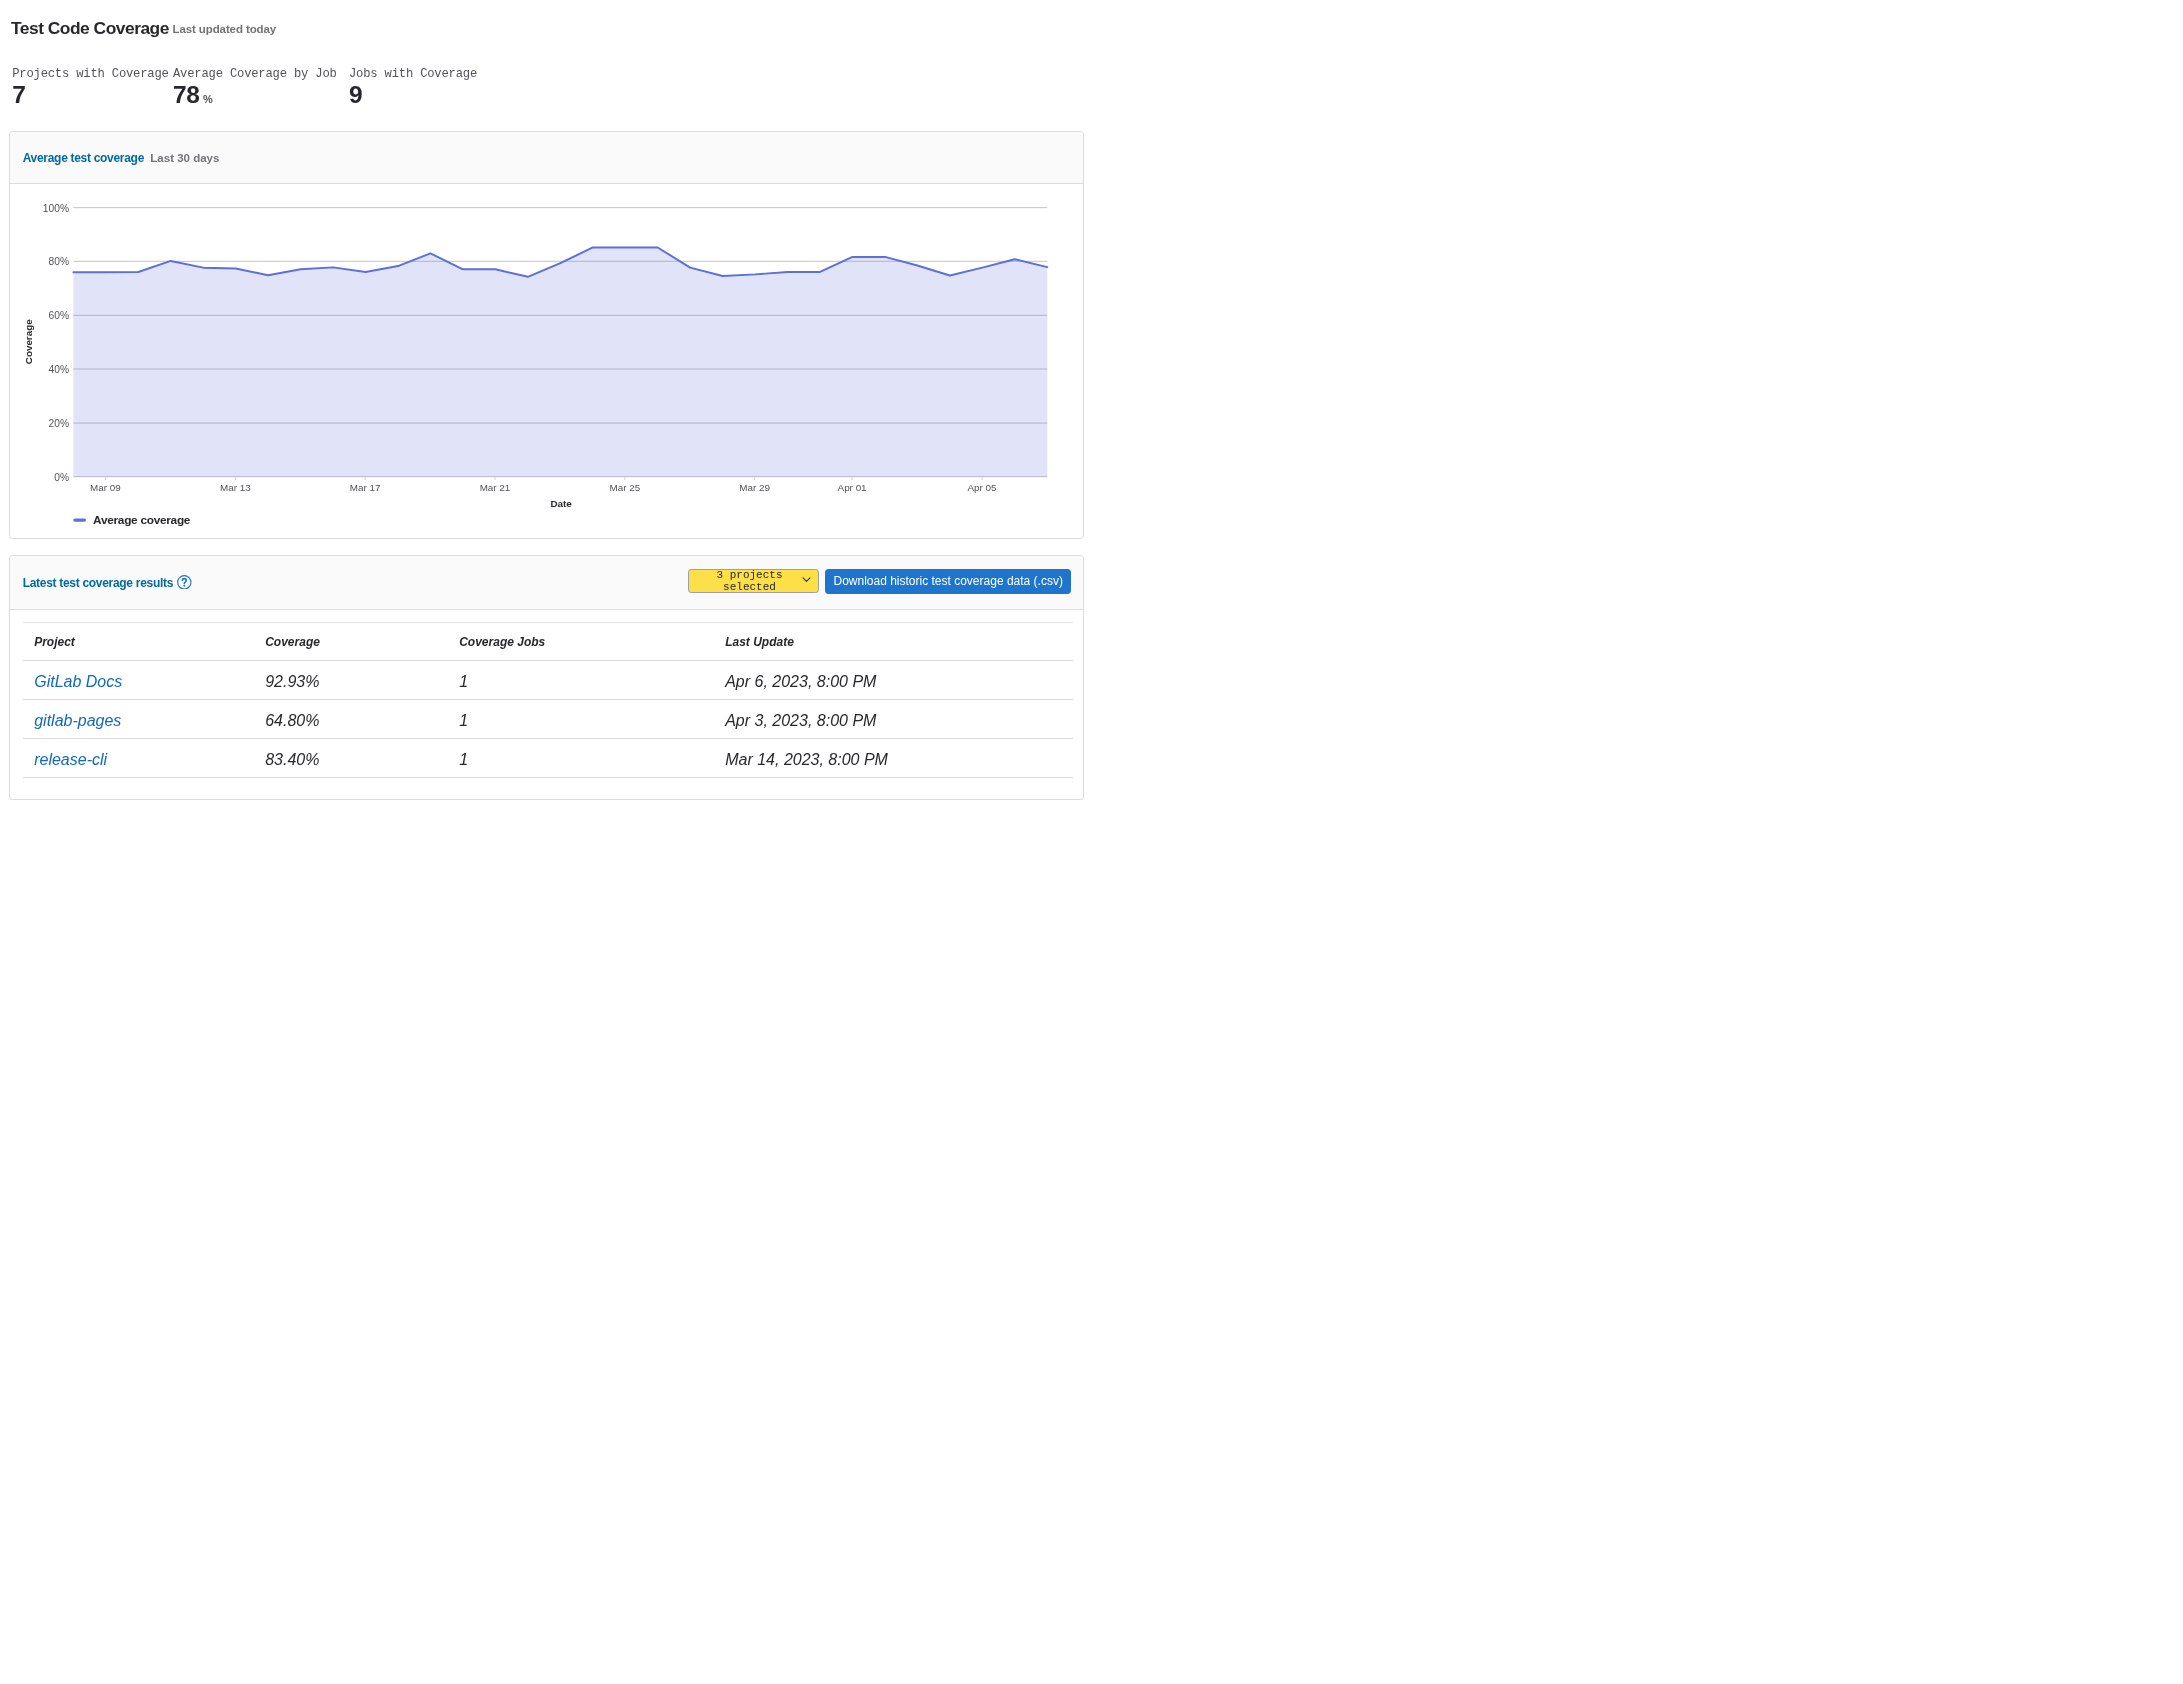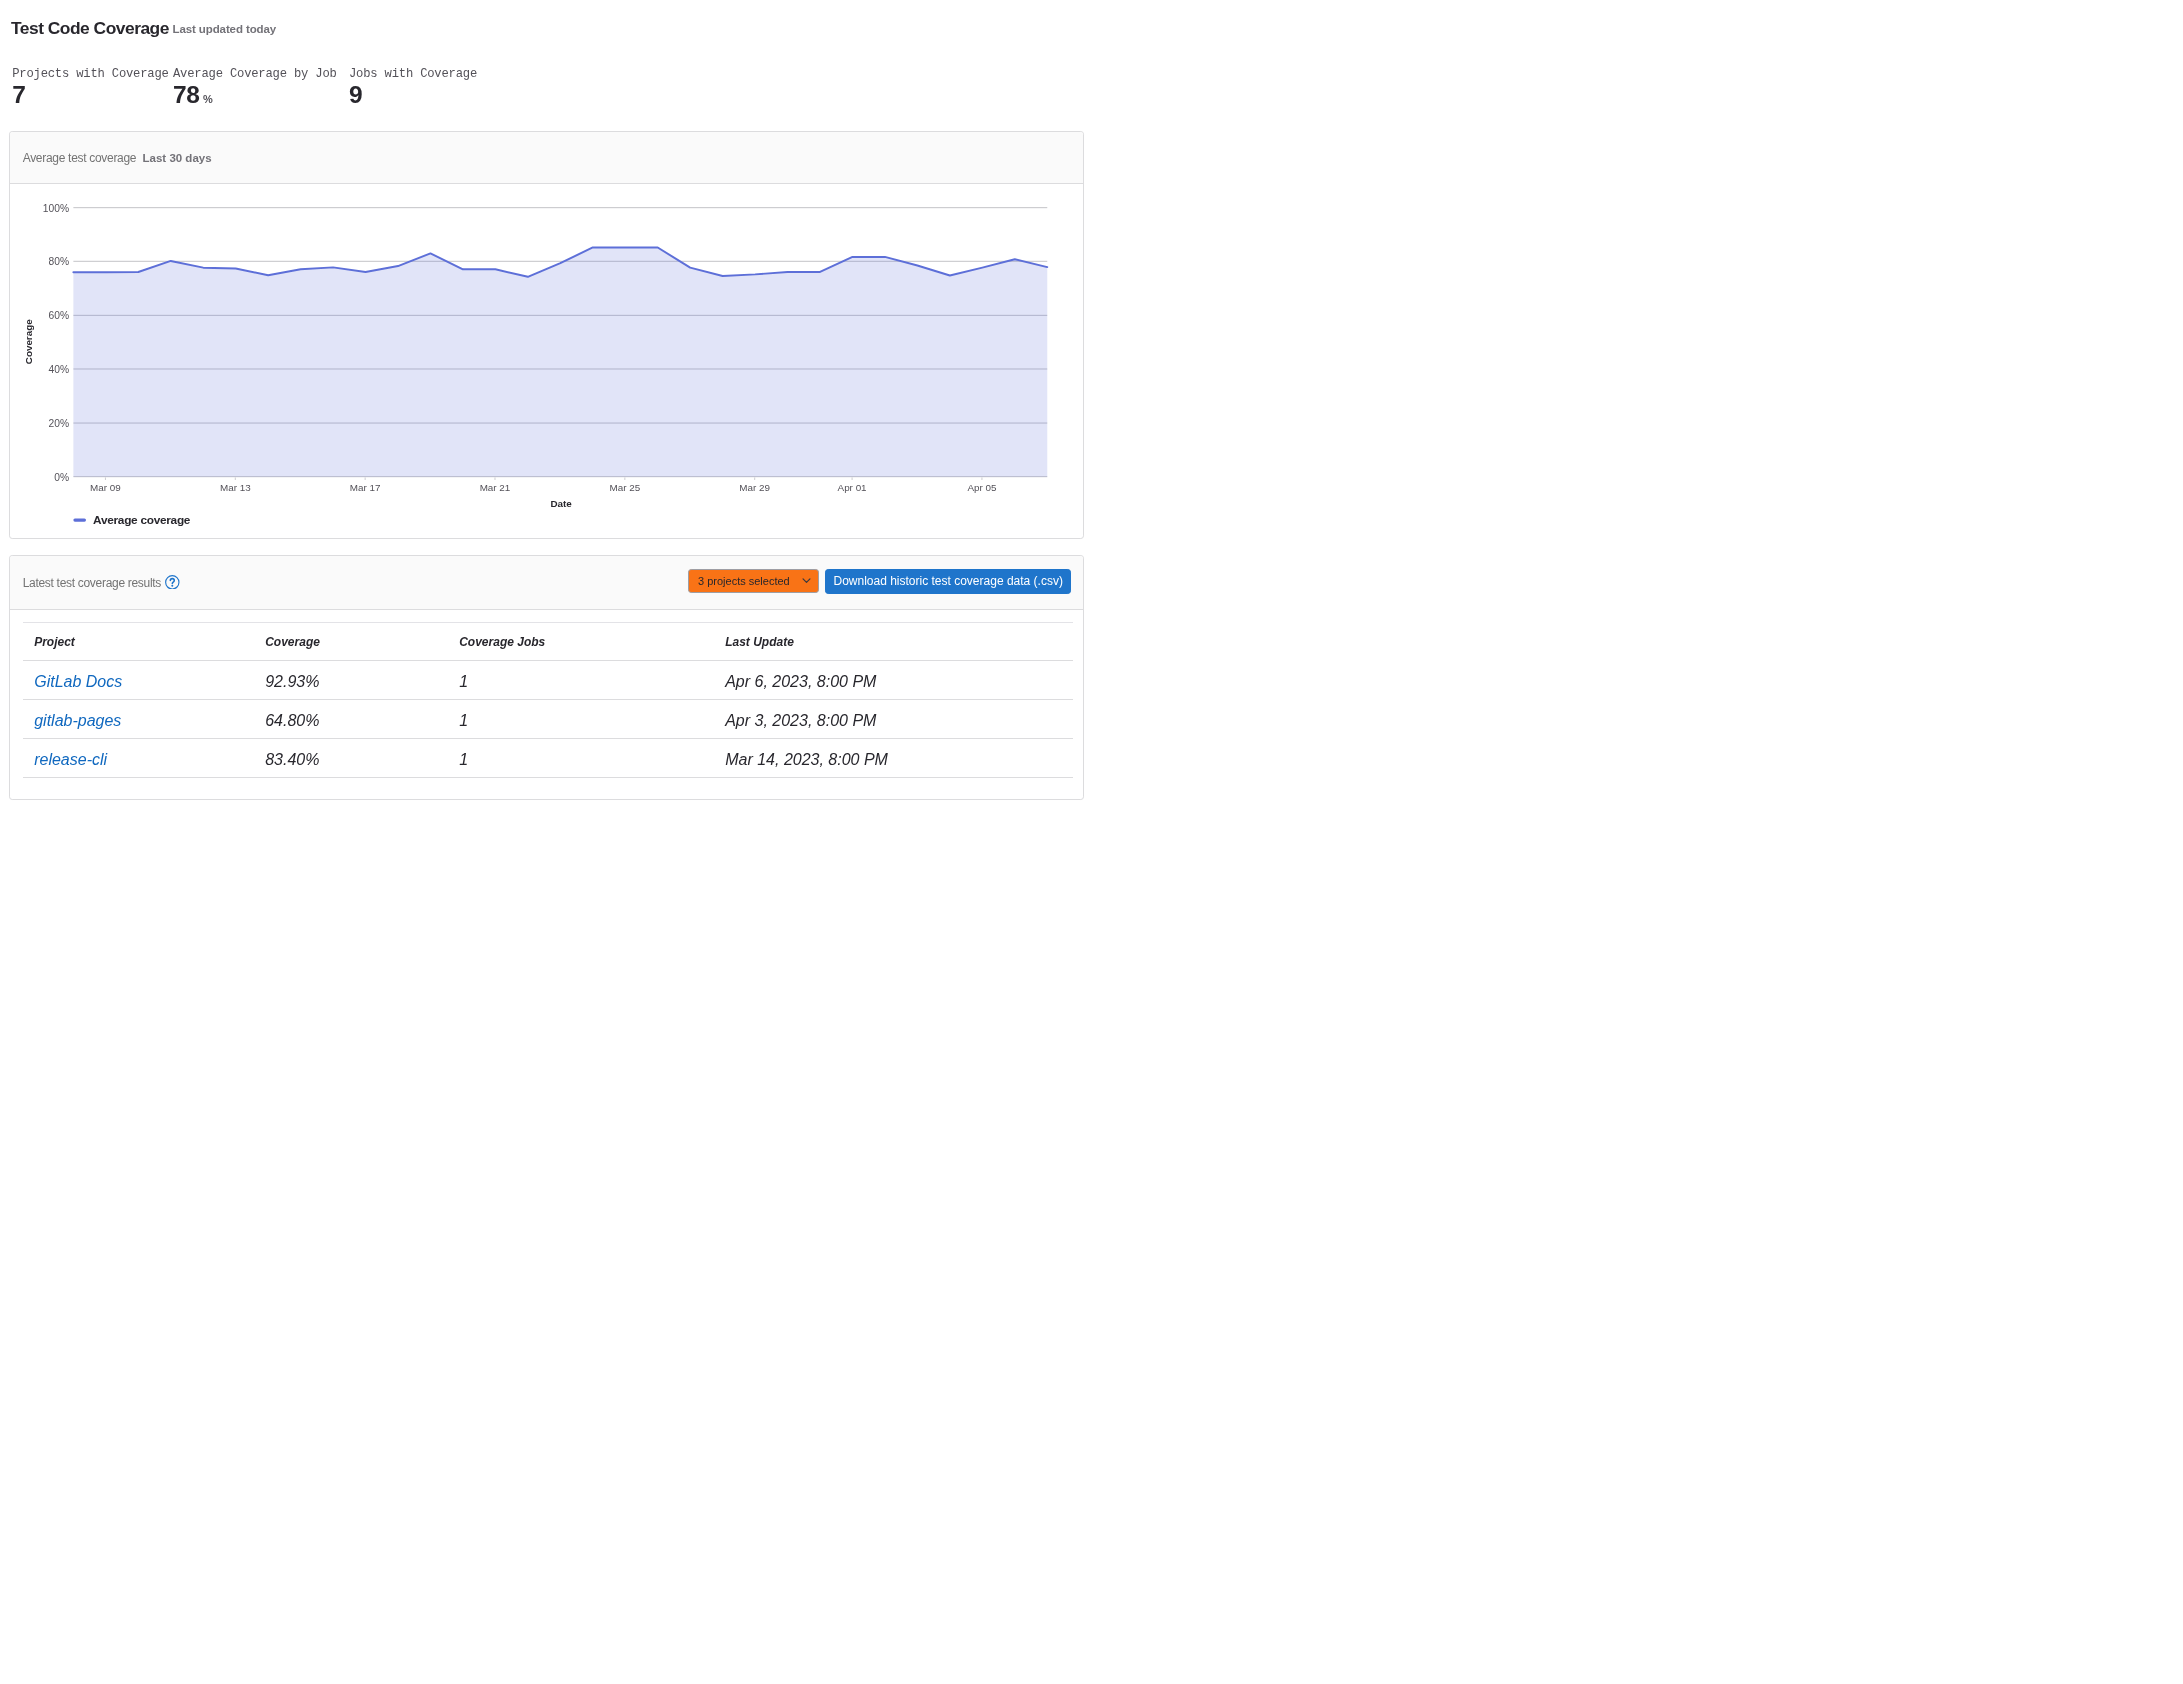--- a/index.html
+++ b/index.html
@@ -18,37 +18,37 @@
   .stat-value-row { margin-top:2px; display:flex; align-items:baseline; }
   .stat-value { font-size:24.5px; line-height:24.5px; font-weight:bold; color:#28272d; letter-spacing:-0.4px; }
   .stat-unit { font-size:11px; font-weight:bold; color:#535158; margin-left:3.6px; }
   #stat-0 { left:12.2px; } #stat-1 { left:173px; } #stat-2 { left:349px; }
 
   
   .card { position:absolute; left:8.7px; width:1075px; background:#fff;
     border:0.8px solid #dcdcde; border-radius:3.2px; }
   .card-header { background:#fafafa; border-bottom:0.8px solid #dcdcde;
     border-radius:3.2px 3.2px 0 0; display:flex; align-items:center; padding:0 11.5px 0 13px; }
-  .card-title { font-size:12px; font-weight:normal; color:#737373; letter-spacing:-0.3px; }
+  .card-title { font-size:12px; font-weight:bold; color:#0369a1; letter-spacing:-0.3px; }
   .card-period { font-size:11.5px; font-weight:bold; color:#737278; margin-left:6.3px; }
 
   #chart-card { top:131px; height:408px; }
   #chart-card .card-header { height:52px; }
   .chart-body { position:relative; height:355px; }
   .chart-svg { position:absolute; left:0; top:0; }
 
   #results-card { top:555px; height:245px; }
   #results-card .card-header { height:54px; }
 
   .help-icon { margin-left:4px; width:14.6px; height:14.6px; display:inline-block; cursor:pointer; position:relative; top:-0.4px; }
 
   .header-actions { margin-left:auto; display:flex; align-items:center; position:relative; top:-1.2px; }
-  .dropdown-btn { width:131px; height:24px; background:#f97316; border:0.8px solid #9e9ea4;
+  .dropdown-btn { width:131px; height:24px; background:#fde047; border:0.8px solid #9e9ea4;
     border-radius:3.2px; display:flex; align-items:center; padding:0 5.5px 0 9.5px;
-    font-size:11px; color:#28272d; cursor:pointer; font-family:Liberation Sans, sans-serif; }
+    font-size:11px; color:#28272d; cursor:pointer; font-family:Liberation Mono, monospace; }
   .dropdown-btn .chevron { margin-left:auto; }
   .download-btn { margin-left:6.7px; width:246px; height:24.5px; background:#1f75cb;
     border:0.8px solid #1f75cb; border-radius:3.2px; color:#ffffff; font-size:12px;
     letter-spacing:0; font-family:inherit; cursor:pointer; text-align:center; }
 
   
   .coverage-table { position:absolute; left:13px; top:66px; width:1050px;
     border-collapse:collapse; border-top:0.8px solid #e3e3e7;font-style:italic; }
   .coverage-table th { text-align:left; font-size:12px; font-weight:bold; color:#28272d;
     height:38px; padding:0 11.5px; border-bottom:0.8px solid #dcdcde; }

